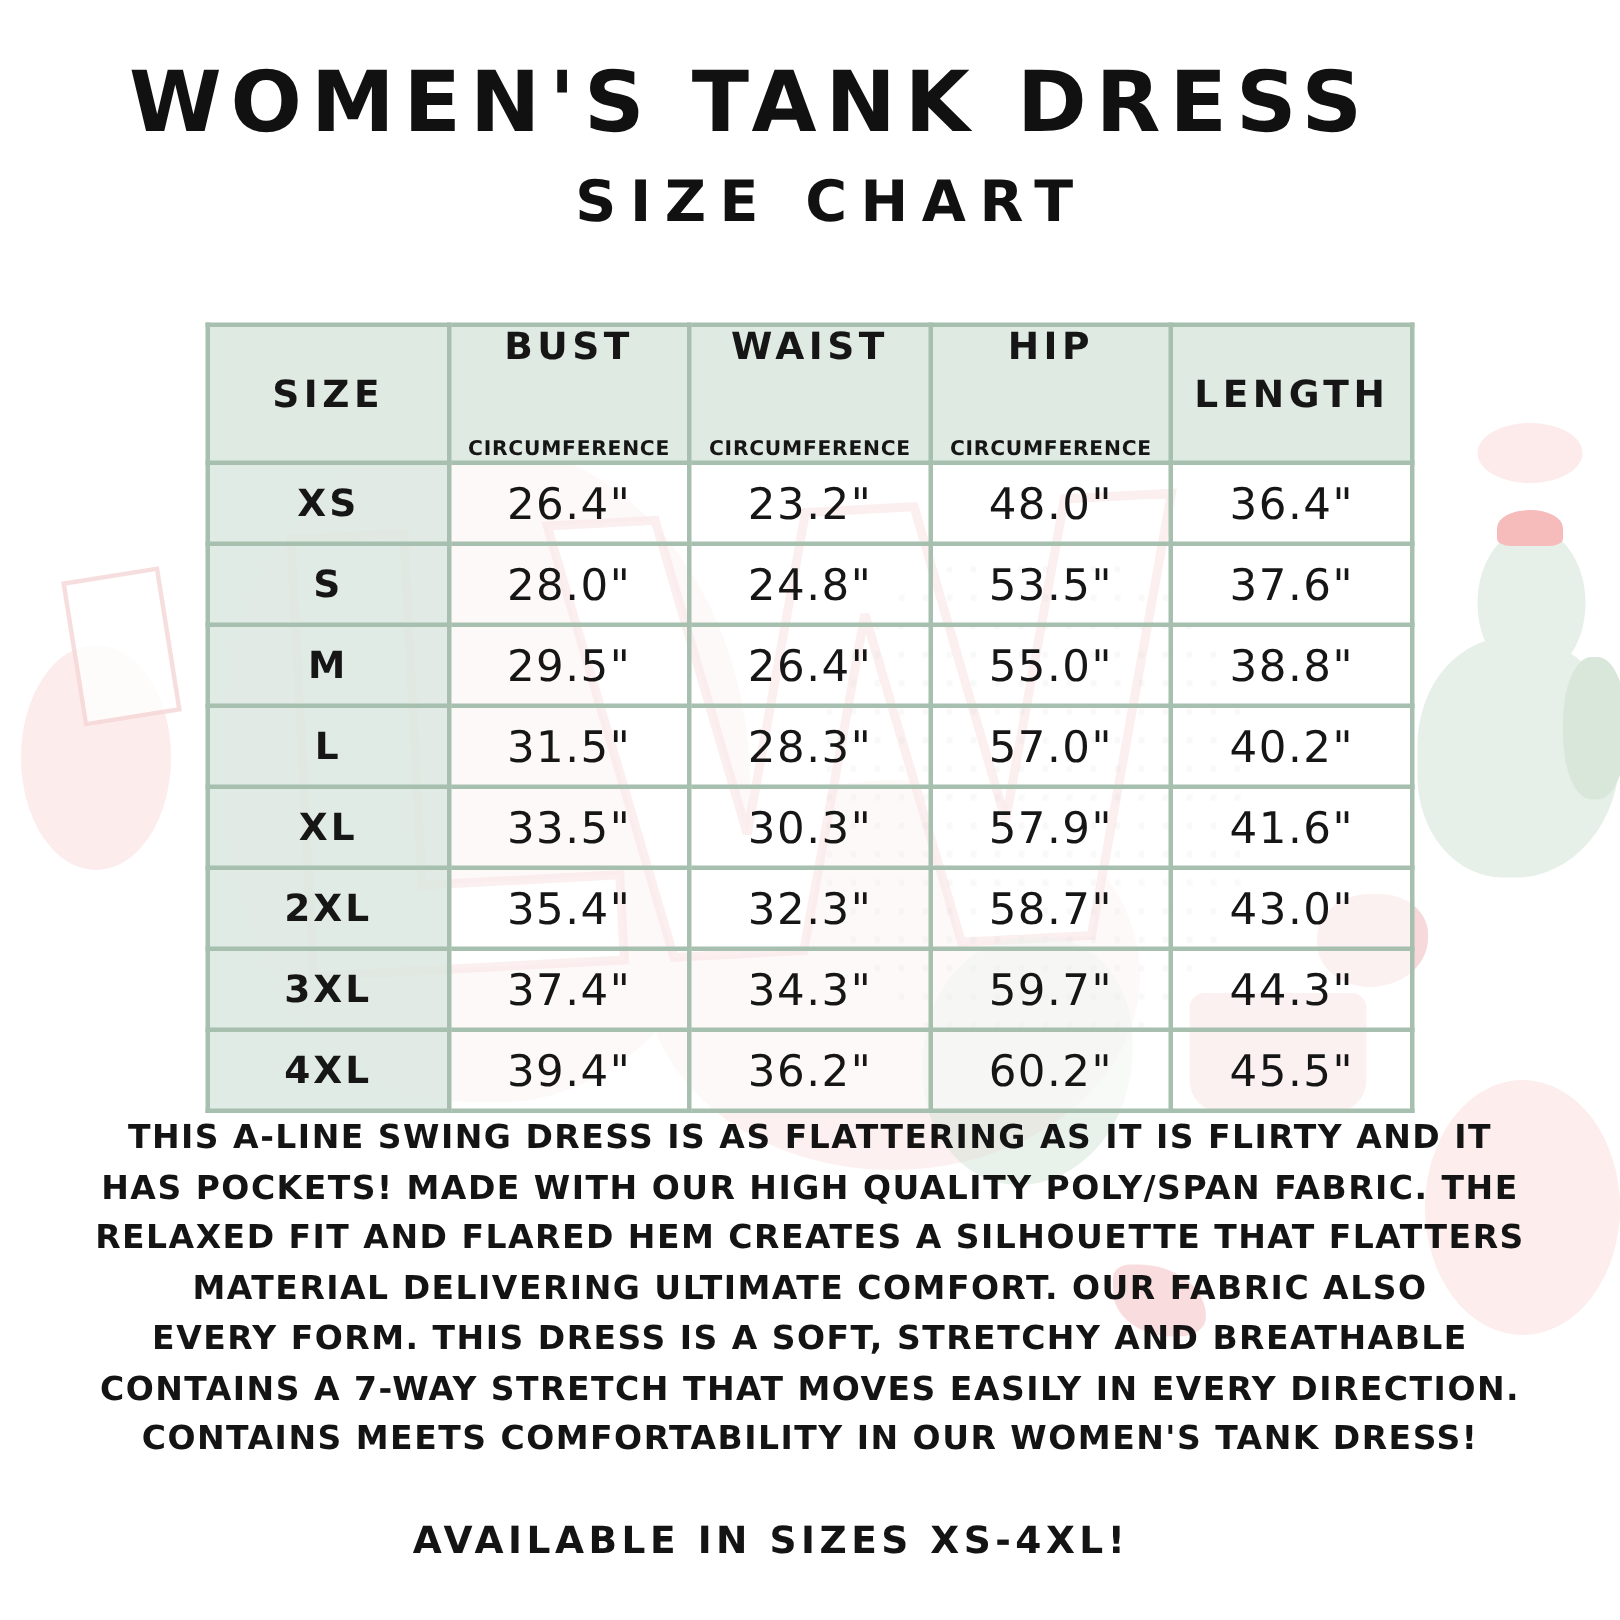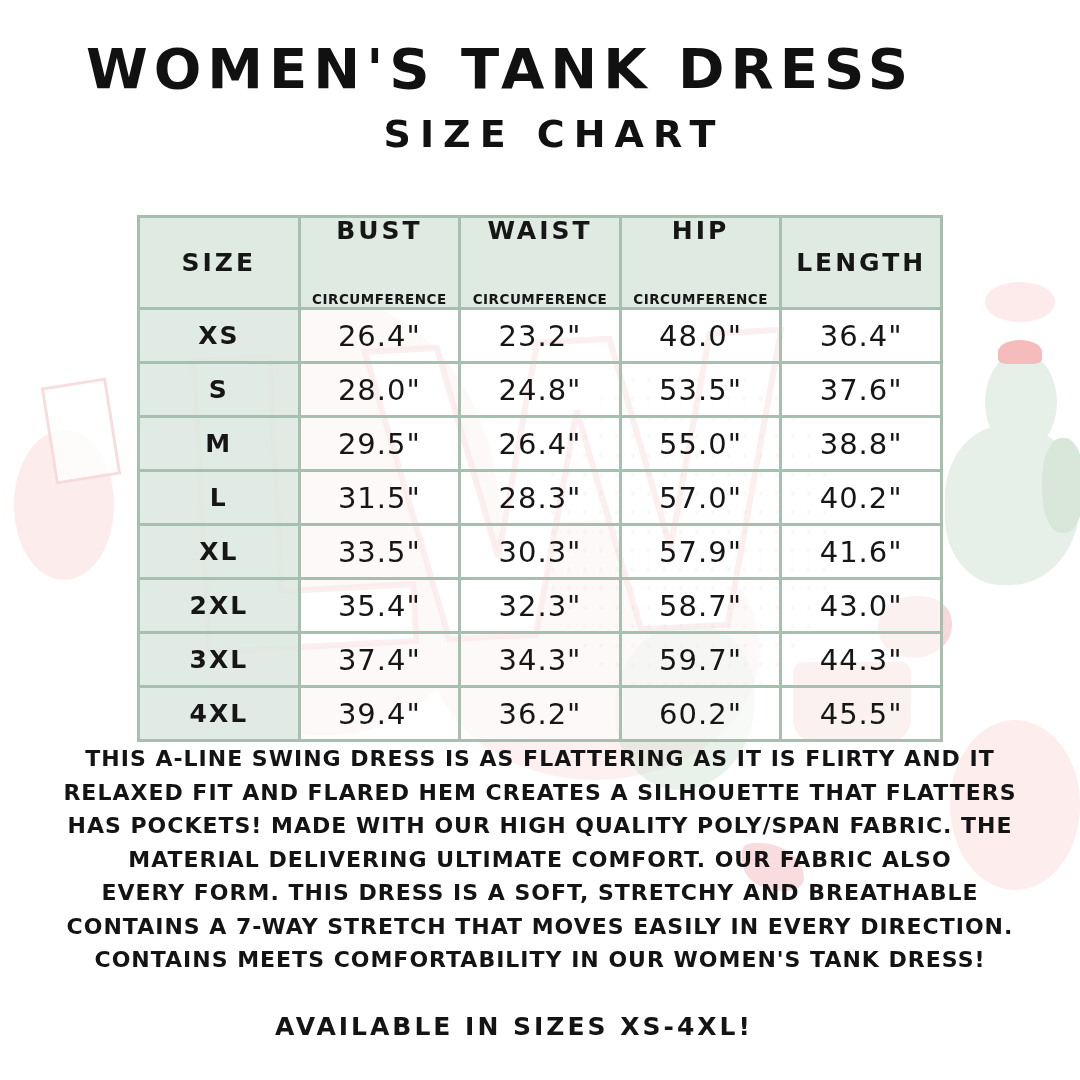--- a/index.html
+++ b/index.html
@@ -183,22 +183,22 @@
         <td>39.4"</td>
         <td>36.2"</td>
         <td>60.2"</td>
         <td>45.5"</td>
       </tr>
     </tbody>
   </table>
 
   <div class="content" id="description">
     <div class="desc-line">THIS A-LINE SWING DRESS IS AS FLATTERING AS IT IS FLIRTY AND IT</div>
+    <div class="desc-line">HAS POCKETS! MADE WITH OUR HIGH QUALITY POLY/SPAN FABRIC. THE</div>
     <div class="desc-line">RELAXED FIT AND FLARED HEM CREATES A SILHOUETTE THAT FLATTERS</div>
-    <div class="desc-line">HAS POCKETS! MADE WITH OUR HIGH QUALITY POLY/SPAN FABRIC. THE</div>
     <div class="desc-line">MATERIAL DELIVERING ULTIMATE COMFORT. OUR FABRIC ALSO</div>
     <div class="desc-line">EVERY FORM. THIS DRESS IS A SOFT, STRETCHY AND BREATHABLE</div>
     <div class="desc-line">CONTAINS A 7-WAY STRETCH THAT MOVES EASILY IN EVERY DIRECTION.</div>
     <div class="desc-line">CONTAINS MEETS COMFORTABILITY IN OUR WOMEN'S TANK DRESS!</div>
   </div>
 
   <div class="content" id="availability">AVAILABLE IN SIZES XS-4XL!</div>
 
 </div>
 

